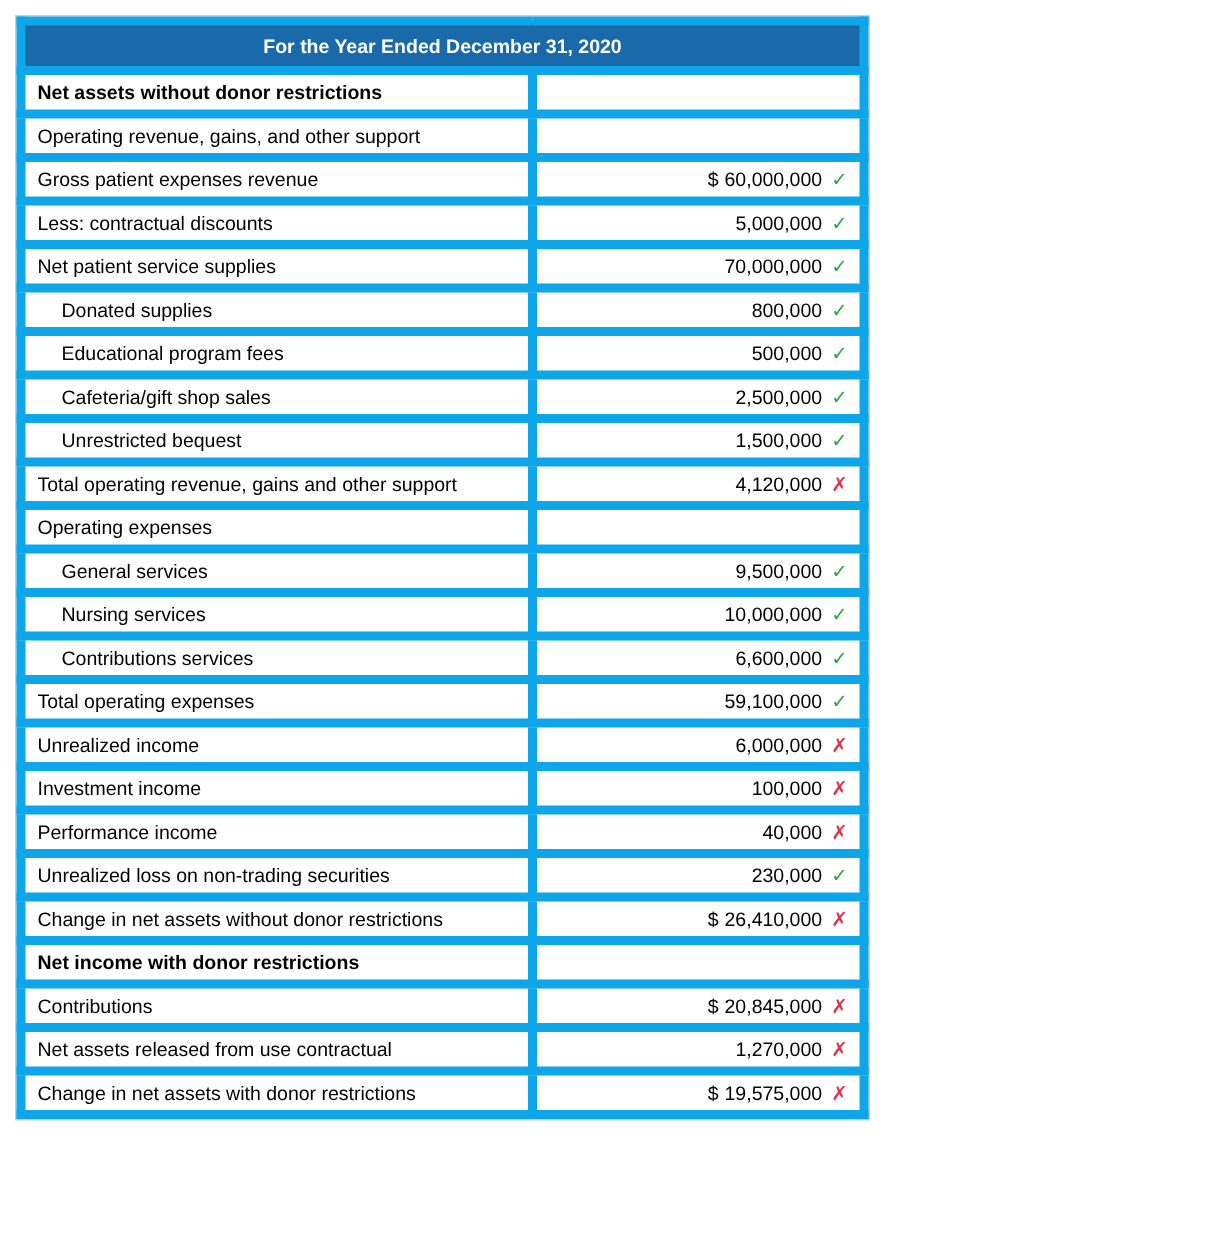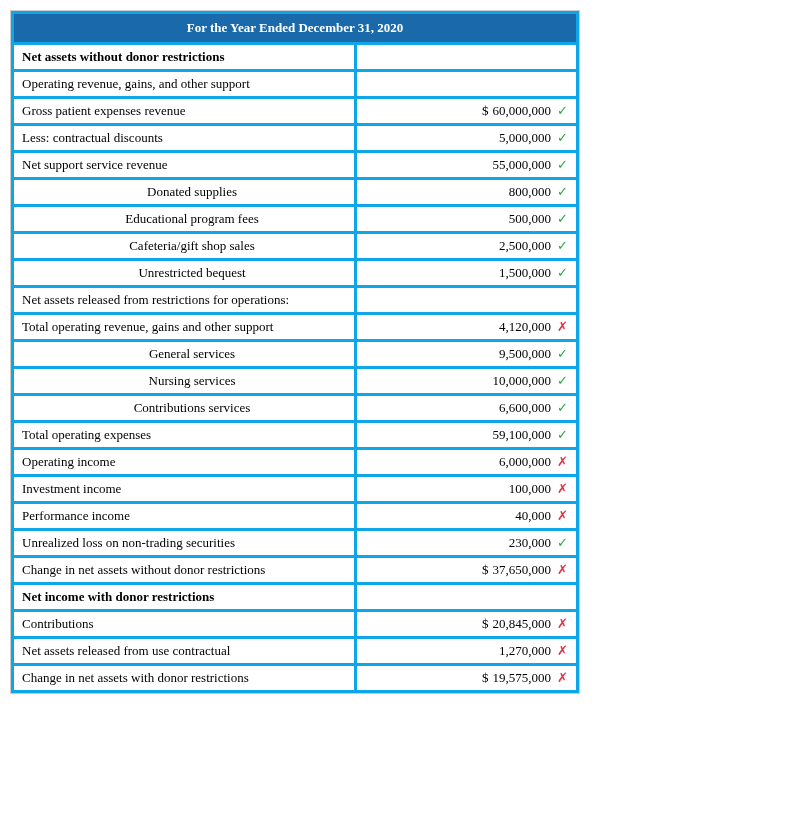--- a/index.html
+++ b/index.html
@@ -16,23 +16,22 @@
     .table-container {
       width: 570px;
       border: 1px solid #ccc;
       border-collapse: collapse;
     }
     table {
       width: 100%;
       border-collapse: collapse;
     }
     th, td {
-      border: 3px solid #0ea5e9;
+      border: 6px solid #0ea5e9;
       padding: 4px 8px;
-      font-family: Liberation Serif, serif;
     }
     .header-row th {
       background-color: #1a6aab;
       color: white;
       text-align: center;
       font-size: 13px;
       font-weight: bold;
       padding: 6px 8px;
     }
     .col-label {
@@ -41,21 +40,20 @@
     .col-value {
       width: 220px;
       text-align: right;
       white-space: nowrap;
     }
     .section-header td {
       font-weight: bold;
     }
     .indent-1 td:first-child {
       padding-left: 24px;
-      text-align: center;
     }
     .check-icon {
       color: #28a745;
       margin-left: 6px;
     }
     .cross-icon {
       color: #dc3545;
       margin-left: 6px;
     }
     td.value-td {
@@ -99,24 +97,24 @@
         <tr>
           <td class="col-label">Less: contractual discounts</td>
           <td class="col-value value-td">
             <div class="row-values">
               <span>5,000,000</span>
               <span class="check-icon">✓</span>
             </div>
           </td>
         </tr>
         <tr>
-          <td class="col-label">Net support service revenue</td>
-          <td class="col-value value-td">
-            <div class="row-values">
-              <span>55,000,000</span>
+          <td class="col-label">Net patient service supplies</td>
+          <td class="col-value value-td">
+            <div class="row-values">
+              <span>70,000,000</span>
               <span class="check-icon">✓</span>
             </div>
           </td>
         </tr>
         <tr class="indent-1">
           <td class="col-label">Donated supplies</td>
           <td class="col-value value-td">
             <div class="row-values">
               <span>800,000</span>
               <span class="check-icon">✓</span>
@@ -144,32 +142,32 @@
         <tr class="indent-1">
           <td class="col-label">Unrestricted bequest</td>
           <td class="col-value value-td">
             <div class="row-values">
               <span>1,500,000</span>
               <span class="check-icon">✓</span>
             </div>
           </td>
         </tr>
         <tr>
-          <td class="col-label">Net assets released from restrictions for operations:</td>
-          <td class="col-value value-td"></td>
-        </tr>
-        <tr>
           <td class="col-label">Total operating revenue, gains and other support</td>
           <td class="col-value value-td">
             <div class="row-values">
               <span>4,120,000</span>
               <span class="cross-icon">✗</span>
             </div>
           </td>
         </tr>
+        <tr>
+          <td class="col-label">Operating expenses</td>
+          <td class="col-value value-td"></td>
+        </tr>
         <tr class="indent-1">
           <td class="col-label">General services</td>
           <td class="col-value value-td">
             <div class="row-values">
               <span>9,500,000</span>
               <span class="check-icon">✓</span>
             </div>
           </td>
         </tr>
         <tr class="indent-1">
@@ -193,21 +191,21 @@
         <tr>
           <td class="col-label">Total operating expenses</td>
           <td class="col-value value-td">
             <div class="row-values">
               <span>59,100,000</span>
               <span class="check-icon">✓</span>
             </div>
           </td>
         </tr>
         <tr>
-          <td class="col-label">Operating income</td>
+          <td class="col-label">Unrealized income</td>
           <td class="col-value value-td">
             <div class="row-values">
               <span>6,000,000</span>
               <span class="cross-icon">✗</span>
             </div>
           </td>
         </tr>
         <tr>
           <td class="col-label">Investment income</td>
           <td class="col-value value-td">
@@ -233,21 +231,21 @@
               <span>230,000</span>
               <span class="check-icon">✓</span>
             </div>
           </td>
         </tr>
         <tr>
           <td class="col-label">Change in net assets without donor restrictions</td>
           <td class="col-value value-td">
             <div class="row-values">
               <span style="margin-right: 4px; min-width: 14px;">$</span>
-              <span>37,650,000</span>
+              <span>26,410,000</span>
               <span class="cross-icon">✗</span>
             </div>
           </td>
         </tr>
         <tr class="section-header">
           <td class="col-label">Net income with donor restrictions</td>
           <td class="col-value value-td"></td>
         </tr>
         <tr>
           <td class="col-label">Contributions</td>

